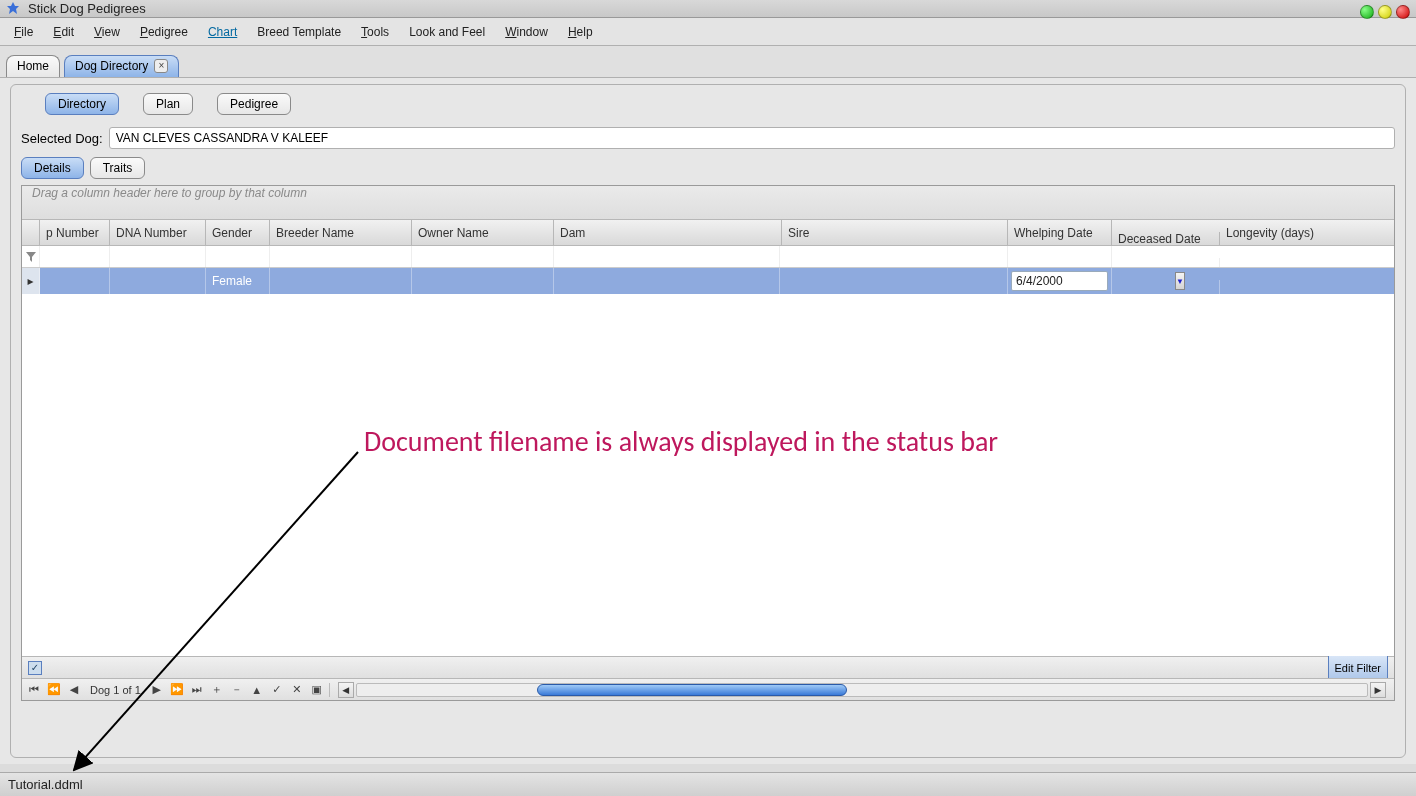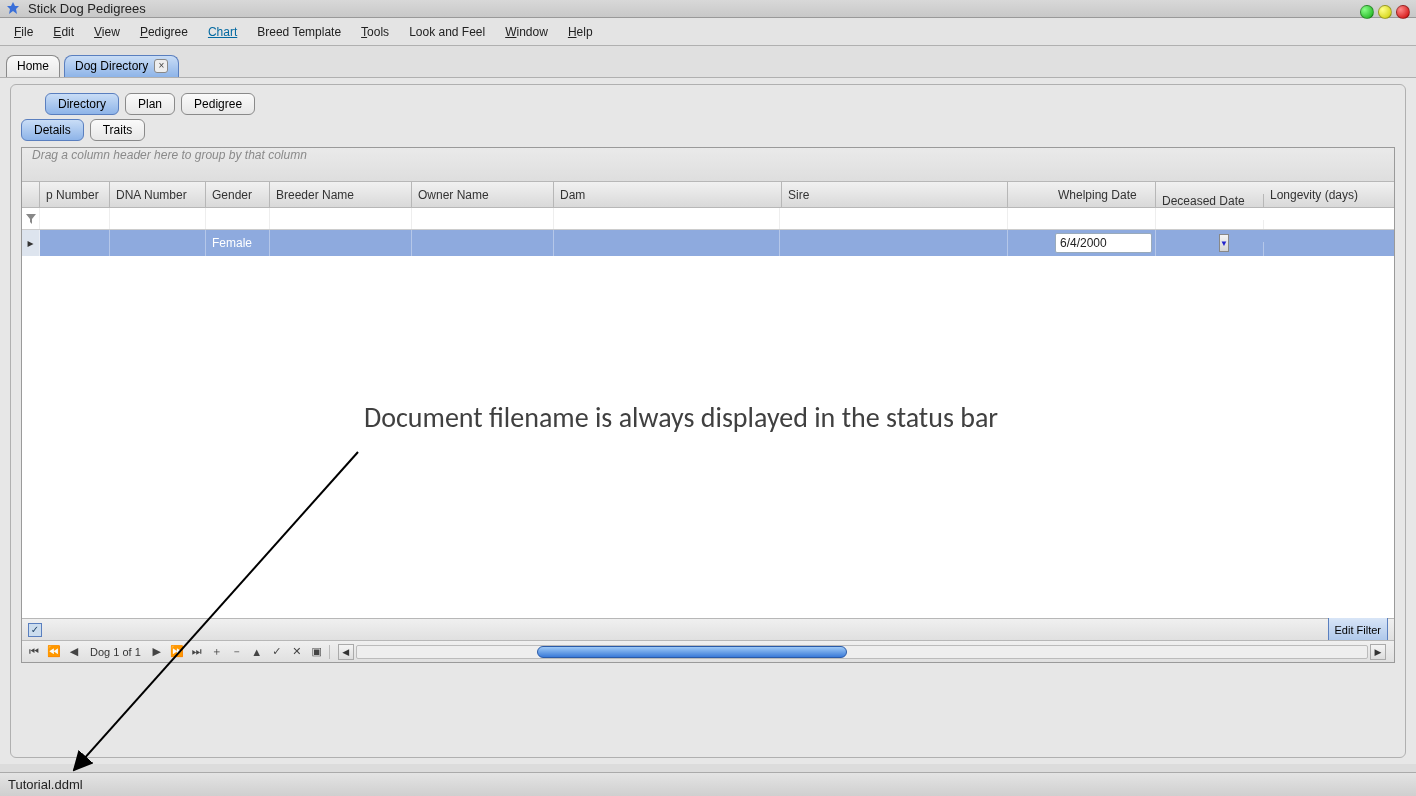--- a/index.html
+++ b/index.html
@@ -84,21 +84,21 @@
 }
 .panel{
   border:1px solid #b0b0b0;
   border-radius:6px;
   background:#e7e7e7;
   height:100%;
   padding:8px 10px;
   position:relative;
 }
 .subtabs-row{
-  display:flex;gap:6px;margin-bottom:4px;padding-left:24px;
+  display:flex;gap:24px;margin-bottom:12px;padding-left:24px;
 }
 .subtab{
   border:1px solid #8a8a8a;
   border-radius:6px;
   background:linear-gradient(#fafafa,#e7e7e7);
   padding:3px 12px;
   font-size:12px;
 }
 .subtab.active{
   background:linear-gradient(#c9ddf6,#8eb4e8);
@@ -195,37 +195,37 @@
 }
 
 .statusbar{
   position:absolute;left:0;right:0;bottom:0;height:24px;
   background:linear-gradient(#e4e4e4,#cfcfcf);
   border-top:1px solid #aaa;
   display:flex;align-items:center;padding:0 8px;font-size:13px;color:#222;
 }
 
 .annotation-text{
-  position:absolute;left:364px;top:400px;font-size:28px;
-  font-family:"Segoe UI",Calibri,Arial,sans-serif;color:#404040;
+  position:absolute;left:364px;top:424px;font-size:28px;
+  font-family:"Segoe UI",Calibri,Arial,sans-serif;color:#be185d;
 }
 .annotation-line{
   position:absolute;pointer-events:none;
 }
 
 
 .c-ind{width:18px;justify-content:center;}
 .c-num{width:70px;}
 .c-dna{width:96px;}
 .c-gen{width:64px;}
 .c-breed{width:142px;}
 .c-owner{width:142px;}
 .c-sire{width:226px;}
 .c-dam{width:228px;}
-.c-whelp{width:104px;margin-left:44px;}
+.c-whelp{width:104px;}
 .c-dec{width:108px;margin-top:12px;}
 .c-long{width:118px;border-right:none;}
 </style>
 </head>
 <body>
 
 <div class="titlebar">
   <span class="title-icon">
     <svg width="16" height="16" viewBox="0 0 16 16">
         <path d="M7 1 L9 5 L13 5 L10 8 L11 13 L7 10 L3 13 L4 8 L1 5 L5 5 Z" fill="#3a6fd8"></path>
@@ -264,20 +264,24 @@
 
 <div class="content-area">
   <div class="panel">
 
     <div class="subtabs-row">
       <div class="subtab active"><span>Directory</span></div>
       <div class="subtab"><span>Plan</span></div>
       <div class="subtab"><span>Pedigree</span></div>
     </div>
 
+    <div class="selected-row">
+      <label>Selected Dog:</label>
+      <input type="text" value="VAN CLEVES CASSANDRA V KALEEF" style="">
+    </div>
 
     <div class="detail-tabs">
       <div class="subtab active"><span>Details</span></div>
       <div class="subtab"><span>Traits</span></div>
     </div>
 
     <div class="grid-outer">
       <div class="group-panel">
         <span>Drag a column header here to group by that column</span>
       </div>

